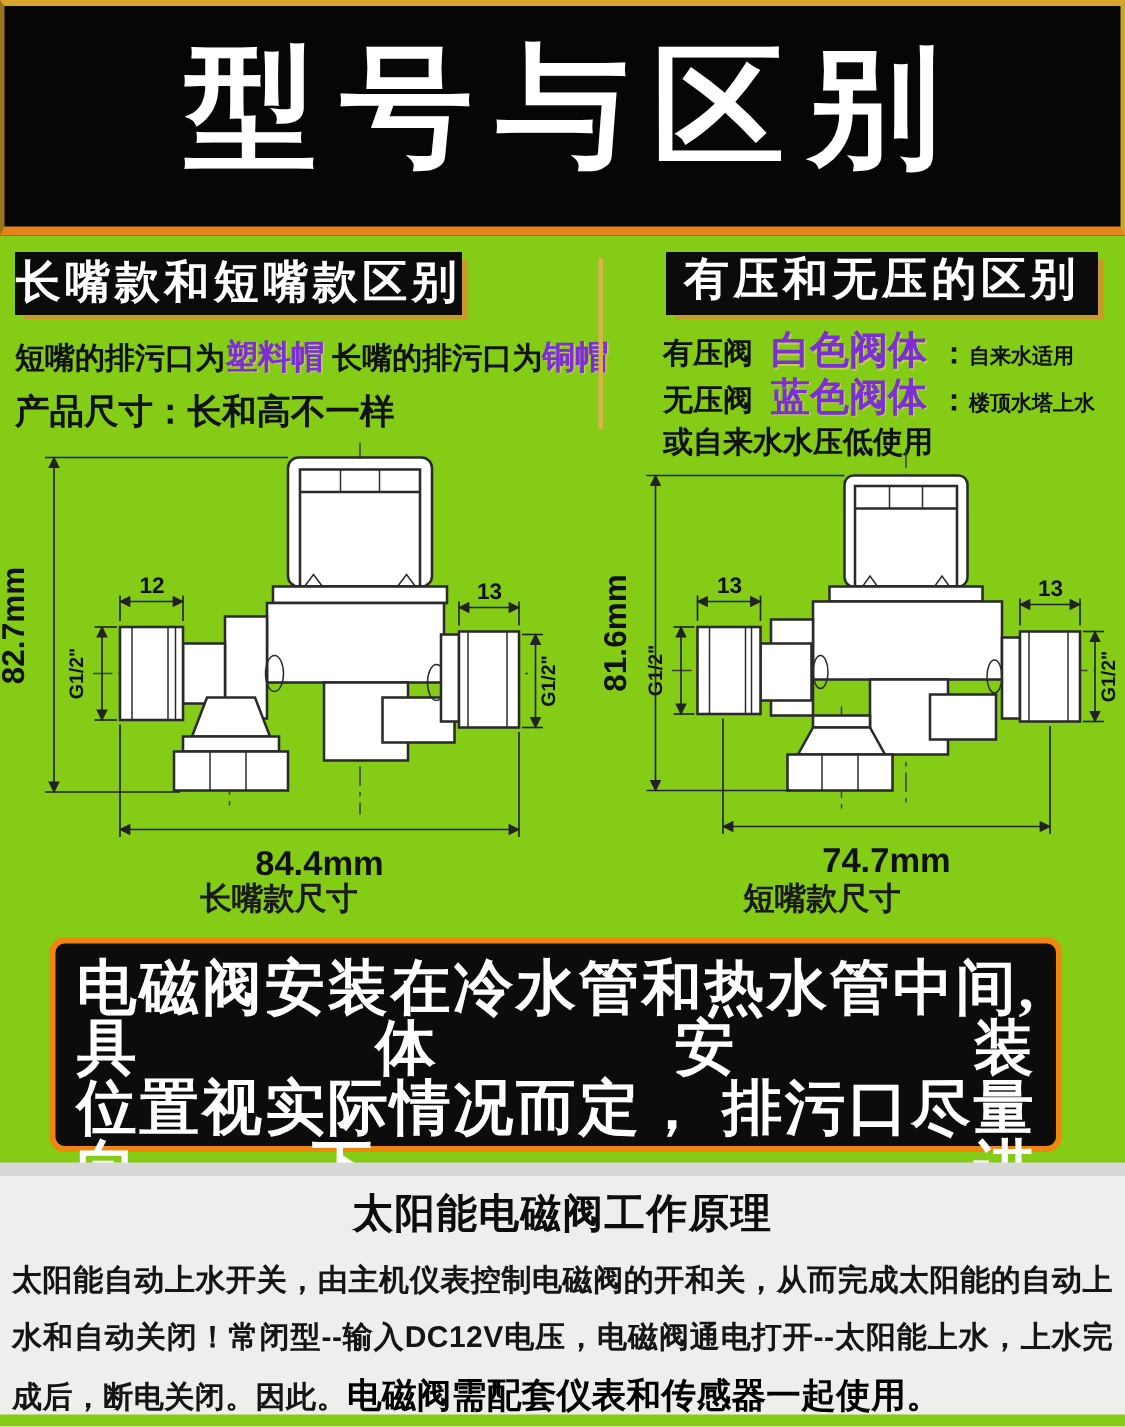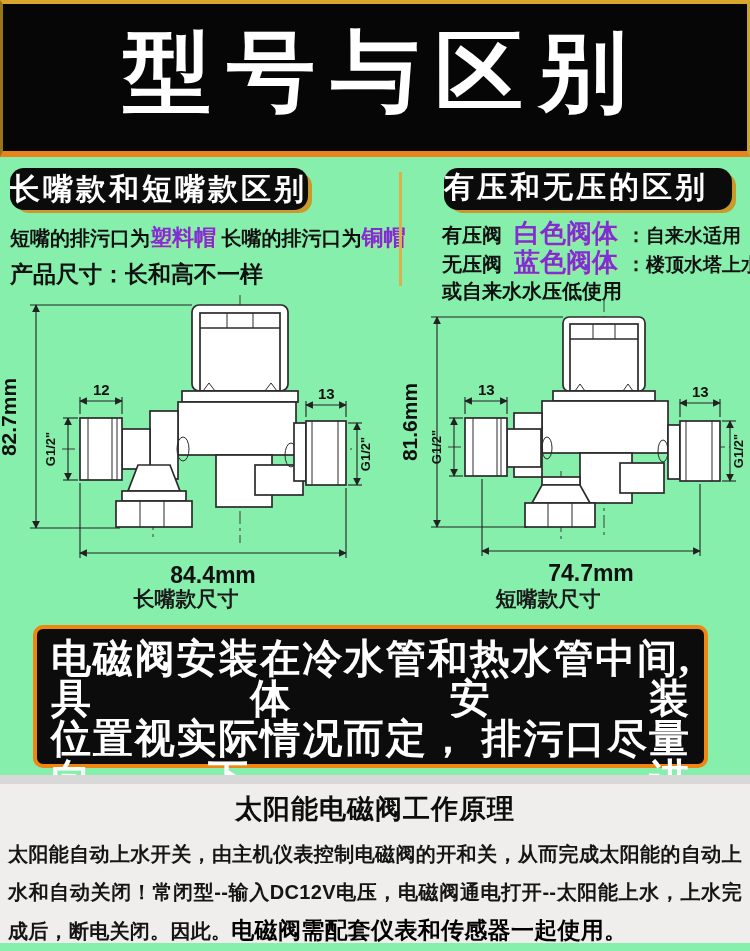--- a/index.html
+++ b/index.html
@@ -1,17 +1,17 @@
 <!DOCTYPE html>
 <html><head>
 <meta charset="utf-8">
 <style>
   html,body{margin:0;padding:0;background:#fff;}
   #page{
-    position:relative;width:750px;height:951px;background:#86efac;overflow:hidden;
+    position:relative;width:750px;height:951px;background:#84cc16;overflow:hidden;
     font-family:"Liberation Sans","DejaVu Sans",sans-serif;color:#111;
   }
   
   .banner{
     position:absolute;top:0;left:0;width:750px;height:157px;background:#060606;
     border-top:4px solid #d9a62c;border-bottom:6px solid #e8821a;
     border-left:3px solid #9a7518;border-right:3px solid #caa62c;
     box-sizing:border-box;display:flex;align-items:center;justify-content:center;
   }
   .banner-title{
@@ -19,43 +19,42 @@
     font-size:88px;font-weight:700;letter-spacing:16px;line-height:1;
     margin-left:16px; 
     padding-bottom:10px;
   }
   
   .cols{position:absolute;top:168px;left:0;width:750px;height:128px;}
   .divider{position:absolute;left:399px;top:4px;width:3px;height:114px;background:#ddb14a;}
   .col-left{position:absolute;left:10px;top:0;width:386px;}
   .col-right{position:absolute;left:408px;top:0;width:342px;}
   .hd-box{
-    background:#0b0b0b;color:#fff;
+    background:#0b0b0b;color:#fff;text-align:center;
     font-family:"Liberation Serif","DejaVu Serif",serif;font-weight:700;
     font-size:30px;letter-spacing:3px;line-height:42px;height:42px;
     box-shadow:5px 4px 0 -1px #c9992b;
-    border-radius:14px;
   }
   .hd-left{width:298px;}
   .hd-right{width:288px;margin-left:36px;font-family:Liberation Mono, monospace;}
   .l-line1{margin-top:13px;font-size:20px;font-weight:700;white-space:nowrap;letter-spacing:0;}
   .l-line2{margin-top:6px;font-size:23px;font-weight:700;}
   .purple{
     color:#7b2fd4;font-size:22px;font-weight:700;
     text-shadow:1px 1px 0 rgba(240,205,120,.55);
   }
   .r-rows{margin-top:10px;margin-left:34px;}
   .r-row{display:flex;align-items:baseline;white-space:nowrap;line-height:27px;}
   .r-name{font-size:20px;font-weight:700;}
   .r-type{
     color:#7b2fd4;font-size:26px;font-weight:700;margin-left:12px;
     text-shadow:1px 1px 0 rgba(240,205,120,.55);
   }
   .r-colon{font-size:20px;font-weight:700;margin-left:8px;}
-  .r-use{font-size:19px;font-weight:700;}
+  .r-use{font-size:14px;font-weight:700;}
   .r-line3{font-size:20px;font-weight:700;line-height:26px;}
   
   .diagrams{position:absolute;top:295px;left:0;width:750px;height:320px;font-size:0;}
   .diagrams svg{display:inline-block;vertical-align:top;}
   .ln{fill:none;stroke:#2b2b2b;stroke-width:1.7;}
   .lnf{fill:#ffffff;stroke:#2b2b2b;stroke-width:1.7;}
   .thin{fill:none;stroke:#2b2b2b;stroke-width:1;}
   .dim{fill:none;stroke:#222;stroke-width:1.1;}
   .cl{fill:none;stroke:#3c3c3c;stroke-width:1;stroke-dasharray:13 4 3 4;}
   .dtxt{font-family:"Liberation Sans","DejaVu Sans",sans-serif;font-size:15px;font-weight:600;fill:#111;}

